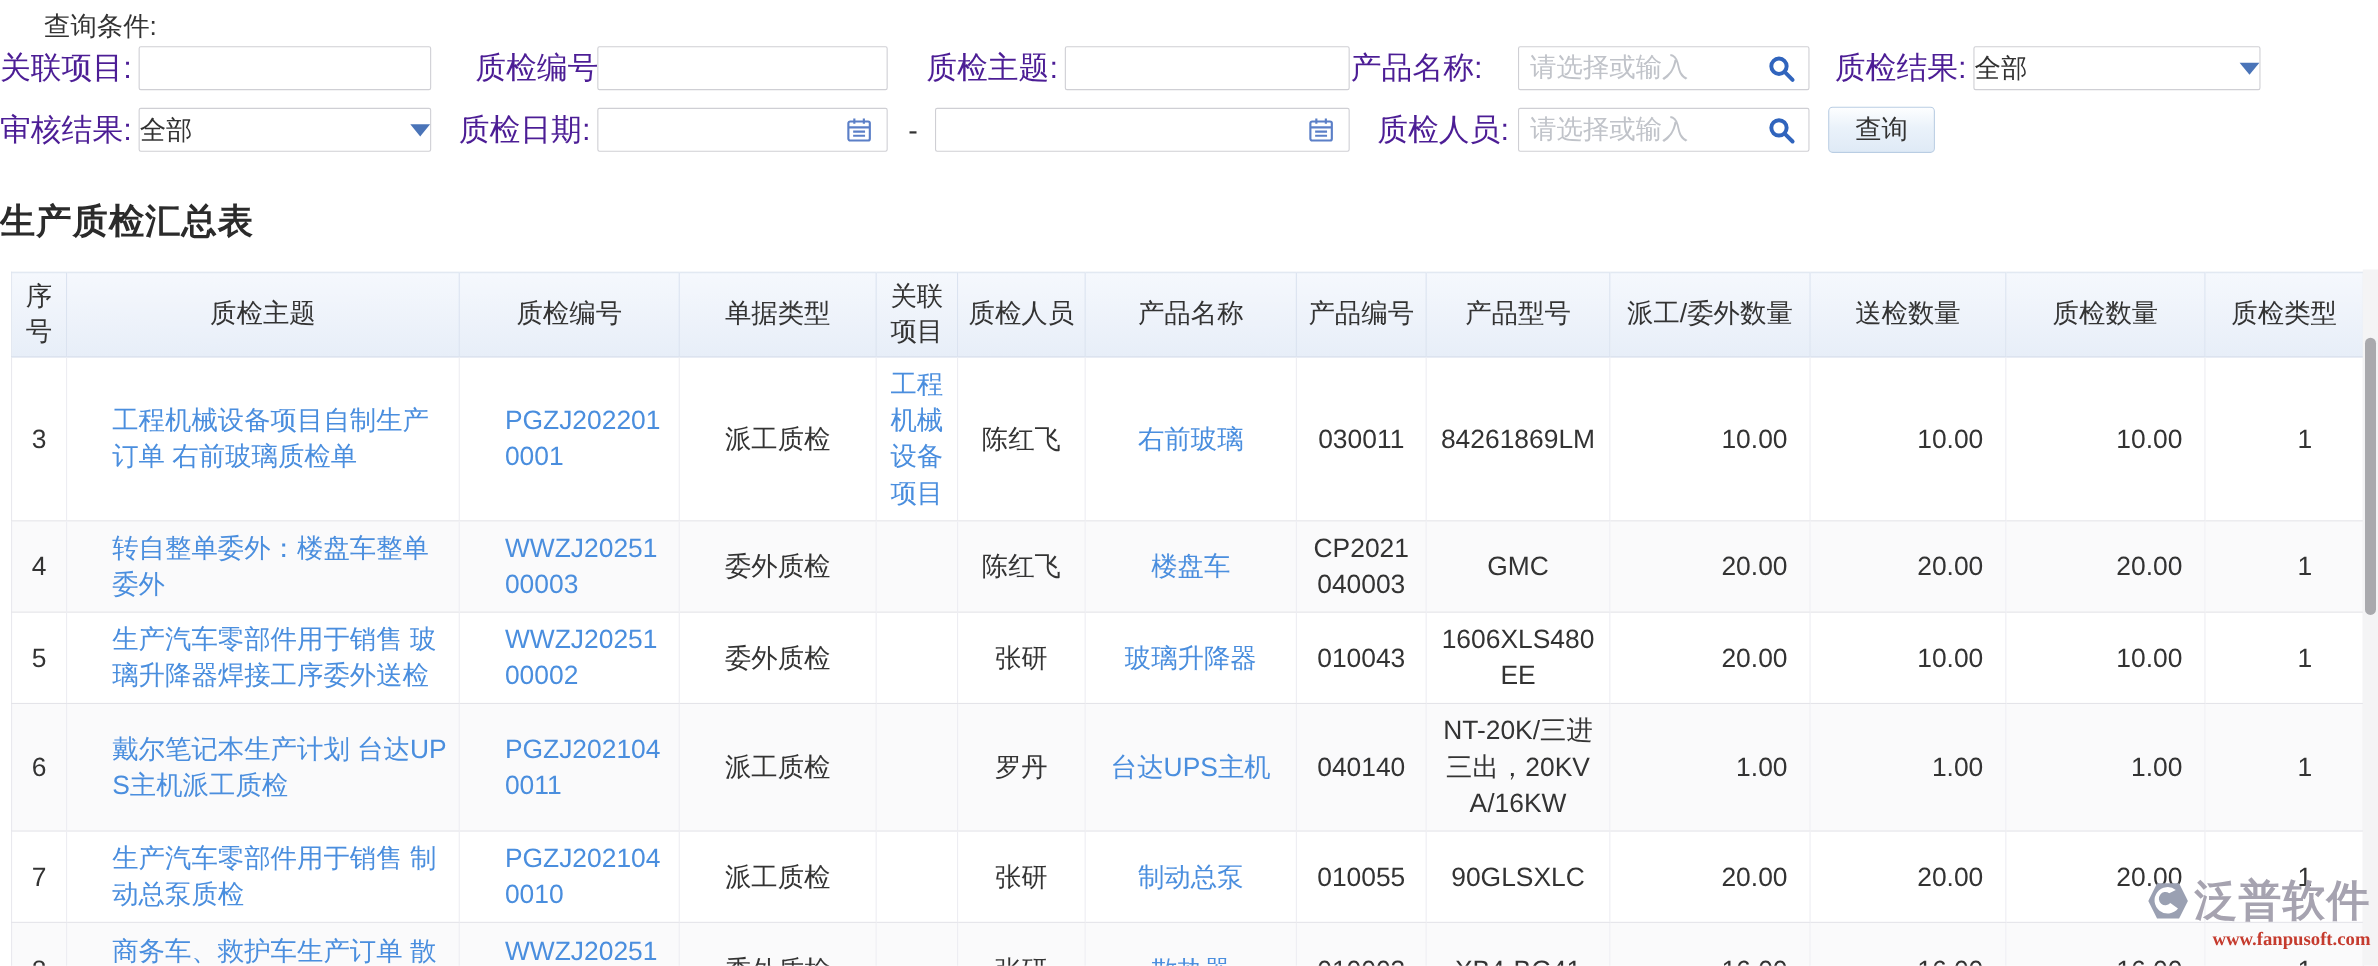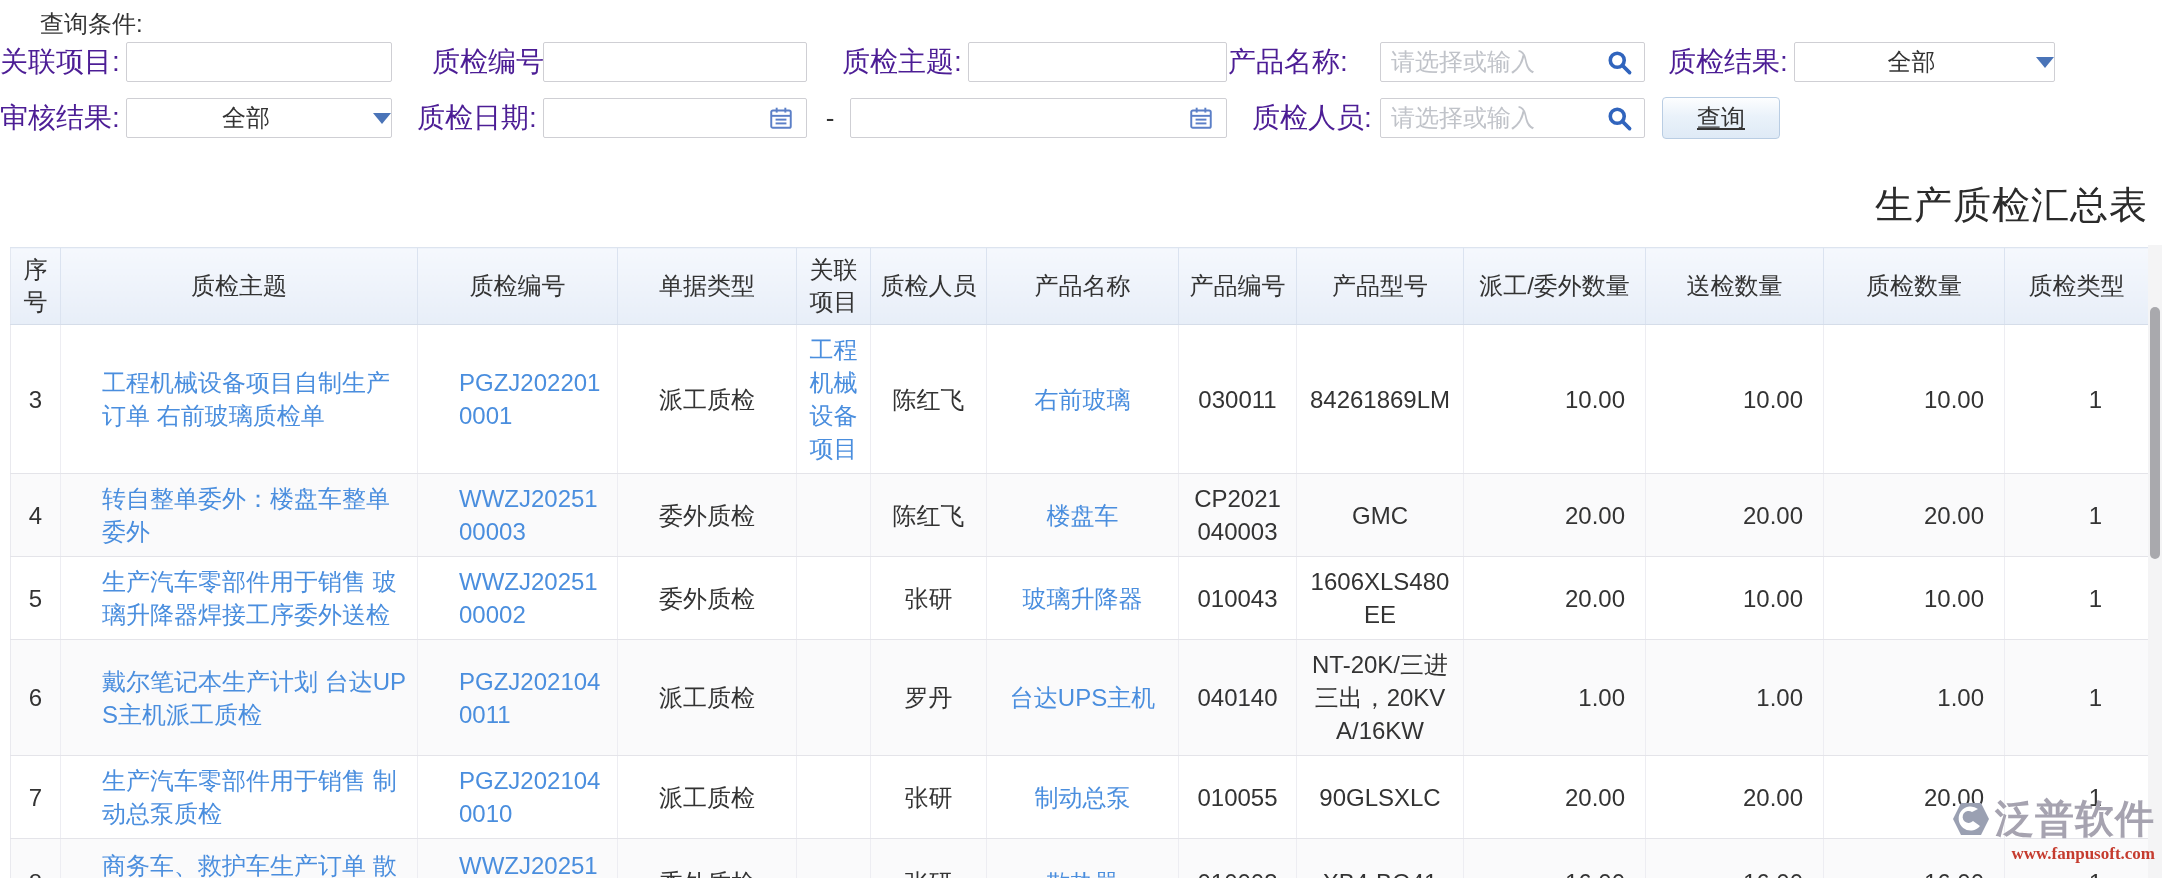--- a/index.html
+++ b/index.html
@@ -9,33 +9,33 @@
 
   
   .filters { position:absolute; left:0; top:0; width:2162px; height:160px; }
   .section-title { position:absolute; left:30px; top:8px; font-size:24px; color:#333;margin-left:10px; }
   .field-label { position:absolute; width:118px; text-align:right; font-size:28px;
     color:#4c1d95; line-height:40px; white-space:nowrap; }
   .box { position:absolute; height:40px; border:1px solid #cfcfd4; background:#fff;
     border-radius:2px; font-size:24px; color:#333; }
   input.box { padding:0 10px; outline:none; }
   input.box::placeholder { color:#c0c3c9; }
-  .selectbox { display:flex; align-items:center; padding:0 0; cursor:pointer;text-align:center; }
+  .selectbox { display:flex; align-items:center; padding:0 0; cursor:pointer; }
   .selectbox .sel-value { flex:1; font-size:24px; color:#333; }
   .caret { width:0; height:0; border-left:9px solid transparent; border-right:9px solid transparent;
     border-top:11px solid #4a74b8; margin-left:8px; }
   .icon-abs { position:absolute; top:0; height:40px; display:flex; align-items:center; justify-content:center; width:40px; cursor:pointer; }
   .dash-sep { position:absolute; font-size:26px; color:#333; line-height:40px; }
   .query-btn { position:absolute; height:42px; border:1px solid #b9cde3; border-radius:4px;
     background:linear-gradient(180deg,#fdfeff 0%,#eaf2fa 45%,#dfeaf6 100%);
     font-size:24px; color:#333; text-align:center; line-height:40px; cursor:pointer; }
 
   
-  .report-title { position:absolute; left:0; top:180px; width:2148px; text-align:right;
-    font-size:38px; font-weight:400; color:#2b2b2b; letter-spacing:1px; }
+  .report-title { position:absolute; left:0; top:180px; width:2148px; text-align:left;
+    font-size:32px; font-weight:700; color:#2b2b2b; letter-spacing:1px; }
 
   
   .table-wrap { position:absolute; left:10px; top:247px; width:2138px; }
   table { border-collapse:collapse; table-layout:fixed; width:2138px; font-size:24px; }
   thead th { background:linear-gradient(180deg,#f5f8fd 0%,#edf2fa 60%,#e7eef8 100%);
     border-top:1px solid #dde4ef; border-bottom:1px solid #d5dde9;
     border-left:1px solid #dbe3f0; font-weight:400; color:#333; height:73px;
     text-align:center; padding:6px 8px; line-height:32px; }
   thead th:first-child { border-left:1px solid #e3e8f1; }
   thead th:last-child { border-right:1px solid #e3e8f1; }
@@ -65,21 +65,21 @@
   .lb-r1c1{left:0;top:42px;} .bx-r1c1{left:126px;top:42px;width:266px;}
   .lb-r1c2{left:432px;top:42px;} .bx-r1c2{left:543px;top:42px;width:264px;}
   .lb-r1c3{left:842px;top:42px;} .bx-r1c3{left:968px;top:42px;width:259px;}
   .lb-r1c4{left:1228px;top:42px;} .bx-r1c4{left:1380px;top:42px;width:265px;}
   .lb-r1c5{left:1668px;top:42px;} .bx-r1c5{left:1794px;top:42px;width:261px;}
   .lb-r2c1{left:0;top:98px;} .bx-r2c1{left:126px;top:98px;width:266px;}
   .lb-r2c2{left:417px;top:98px;text-align:center;} .bx-r2c2{left:543px;top:98px;width:264px;}
   .dash-pos{left:820px;top:98px;width:20px;text-align:center;}
   .bx-r2c3{left:850px;top:98px;width:377px;}
   .lb-r2c4{left:1252px;top:98px;} .bx-r2c4{left:1380px;top:98px;width:265px;}
-  .btn-pos{left:1662px;top:97px;width:118px;text-decoration:underline;}
+  .btn-pos{left:1662px;top:97px;width:97px;}
   .icon-in-r1c4{left:1599px;top:42px;} .icon-in-r2c4{left:1599px;top:98px;}
   .icon-cal1{left:761px;top:98px;} .icon-cal2{left:1181px;top:98px;}
 </style>
 </head>
 <body>
 
 <div class="screen">
 
   <div class="filters">
     <div class="section-title">查询条件:</div>

